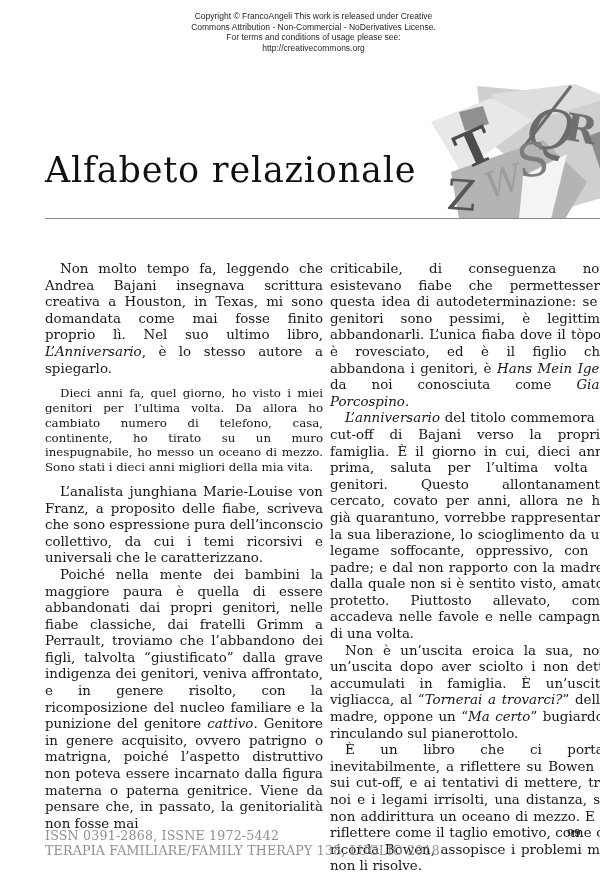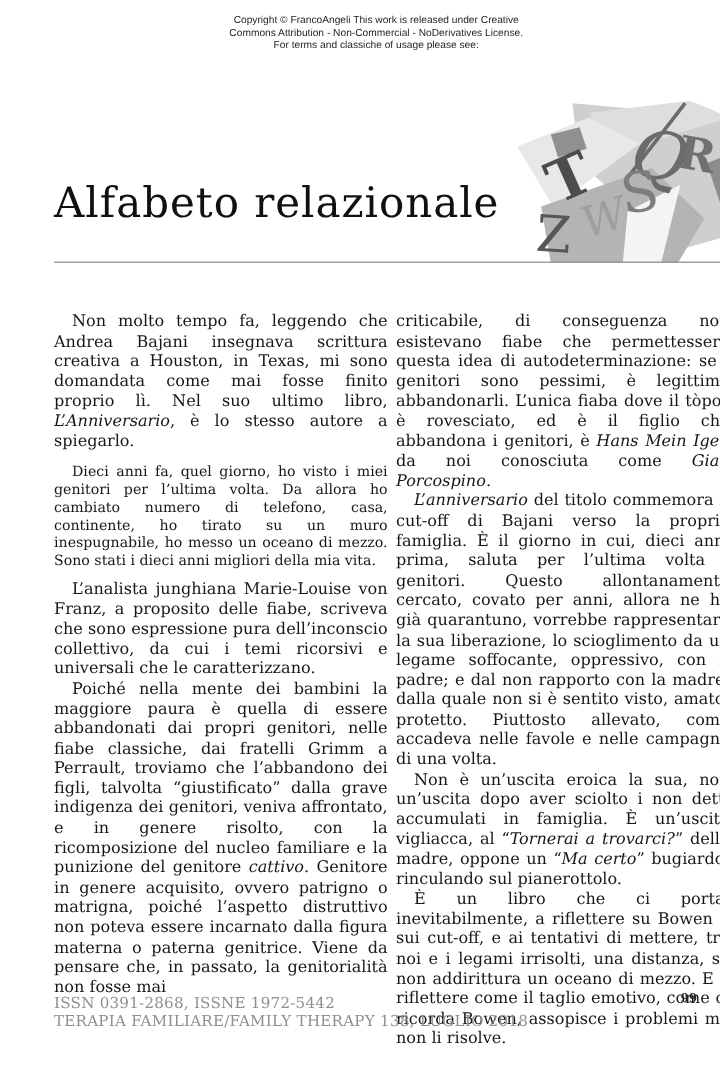--- a/index.html
+++ b/index.html
@@ -81,21 +81,22 @@
   }
 </style>
 </head>
 <body>
 
 <div class="page">
 
   <div class="copyright">
       <div>Copyright © FrancoAngeli This work is released under Creative</div>
       <div>Commons Attribution - Non-Commercial - NoDerivatives License.</div>
-      <div>For terms and classiche of usage please see:</div>
+      <div>For terms and conditions of usage please see:</div>
+      <div>http://creativecommons.org</div>
     </div>
 
   <div class="artwork">
     <svg width="184" height="135" viewBox="0 0 184 135" xmlns="http://www.w3.org/2000/svg">
       <polygon points="52,2 184,14 184,112 142,124 58,52" fill="#cfcfcf"></polygon>
       <polygon points="66,10 150,0 184,14 84,44" fill="#dedede"></polygon>
       <polygon points="6,38 66,14 108,36 36,88" fill="#e8e8e8"></polygon>
       <polygon points="26,88 118,56 162,98 140,135 34,135" fill="#b4b4b4"></polygon>
       <polygon points="98,92 142,70 126,135 94,135" fill="#f4f4f4"></polygon>
       <polygon points="164,52 184,44 178,94" fill="#8d8d8d"></polygon>

